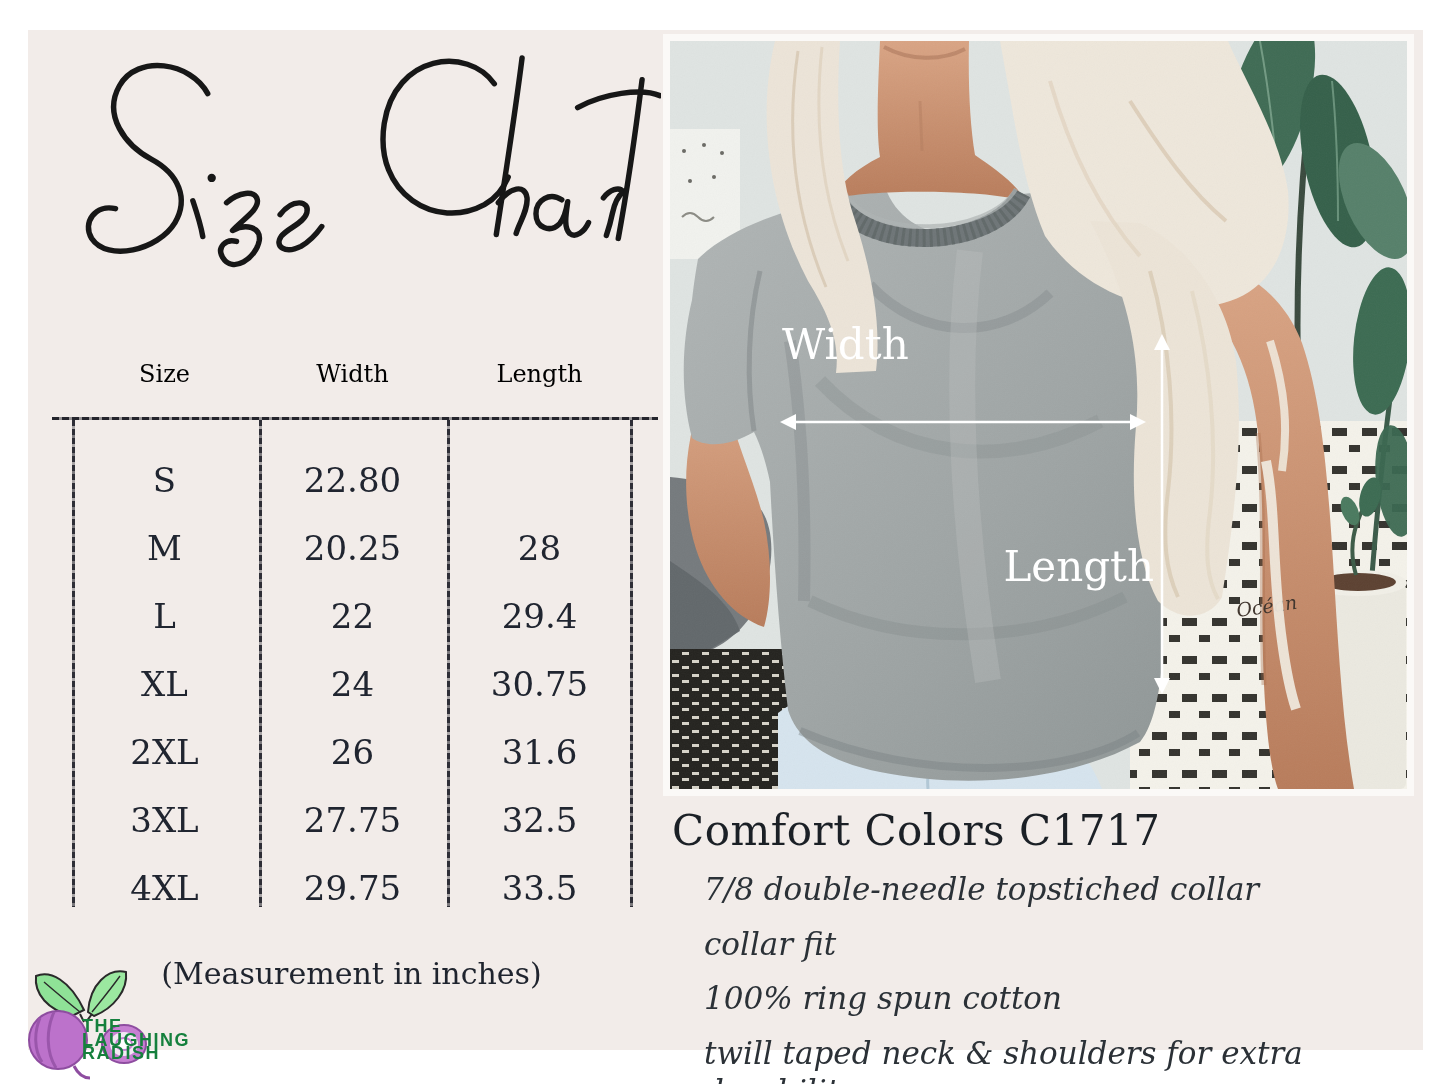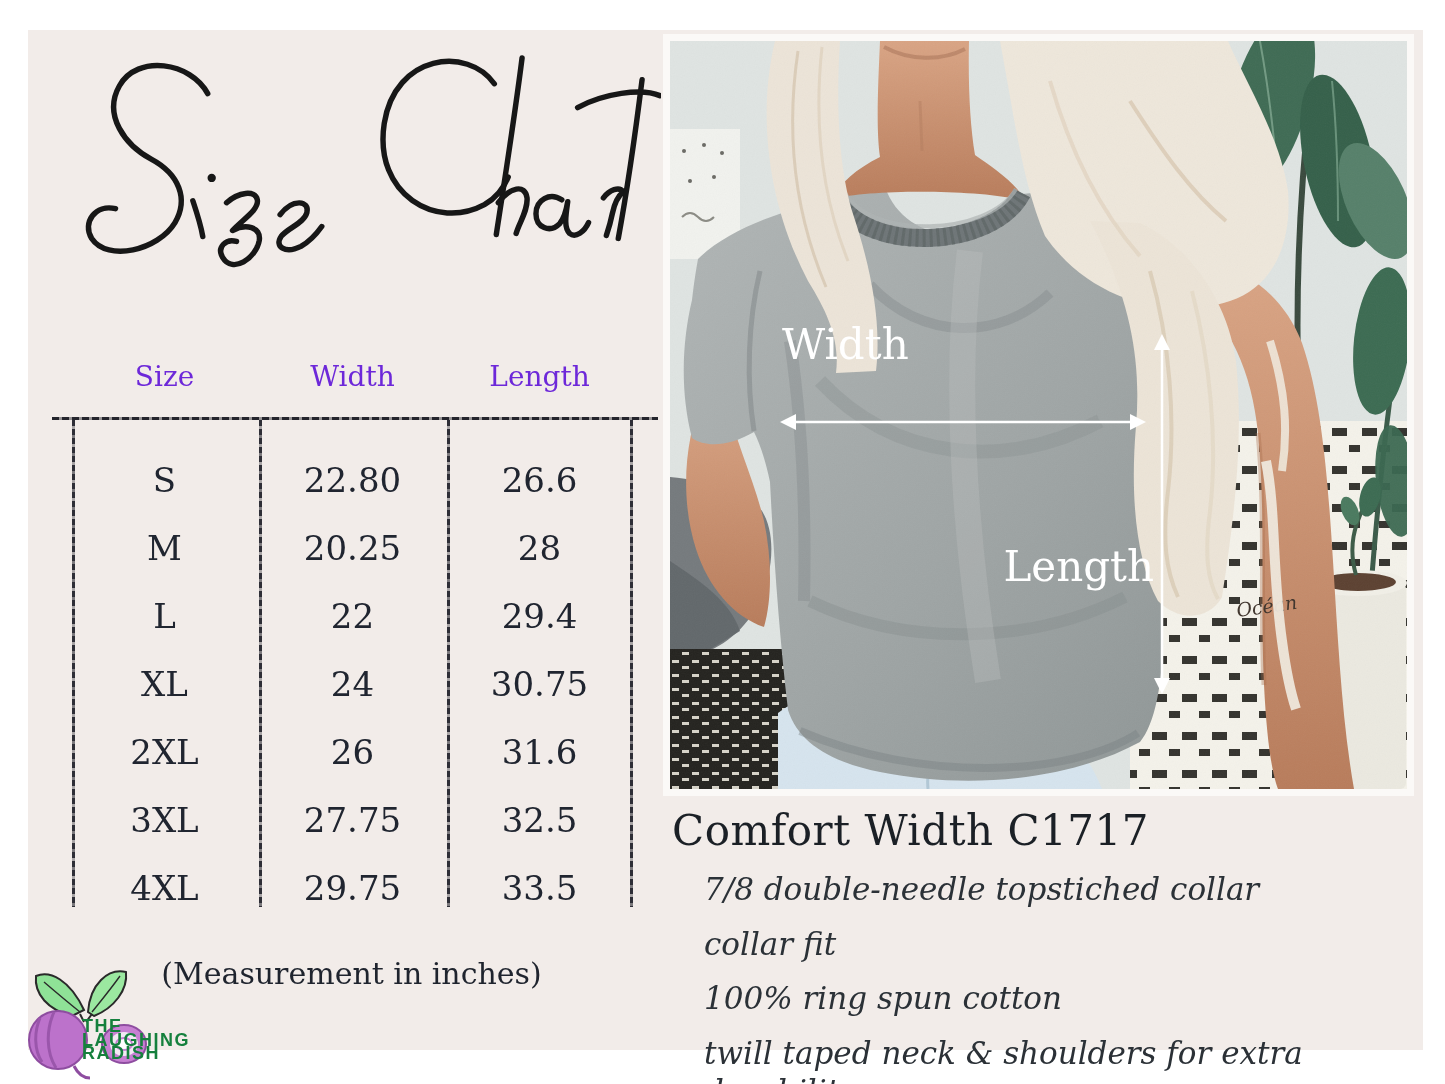--- a/index.html
+++ b/index.html
@@ -4,21 +4,21 @@
 <style>
   html,body{margin:0;padding:0;background:#ffffff;}
   .canvas{position:relative;width:1445px;height:1084px;background:#ffffff;overflow:hidden;
           font-family:"DejaVu Serif","Liberation Serif",serif;}
   .card{position:absolute;left:28px;top:30px;width:1395px;height:1020px;background:#f2ece9;}
 
   .script-title{position:absolute;left:18px;top:22px;width:615px;height:238px;}
   .sr{position:absolute;width:1px;height:1px;overflow:hidden;clip:rect(0 0 0 0);white-space:nowrap;}
 
   .thead{position:absolute;left:44px;top:330px;width:559px;display:grid;
-         grid-template-columns:185px 191px 183px;text-align:center;font-size:28px;color:#6d28d9;}
+         grid-template-columns:185px 191px 183px;text-align:center;font-size:24px;color:#000000;}
   .hline{position:absolute;left:24px;top:387px;width:606px;height:3px;
          background-image:repeating-linear-gradient(90deg,#24242c 0 7px,rgba(36,36,44,.45) 7px 10px);}
   .vline{position:absolute;top:390px;height:487px;width:3px;
          background-image:repeating-linear-gradient(180deg,#2e2e36 0 6px,rgba(46,46,54,.38) 6px 9px,#2e2e36 9px 15px,rgba(46,46,54,.6) 15px 18px);}
   .v1{left:44px;} .v2{left:231px;} .v3{left:419px;} .v4{left:602px;}
   .tbody{position:absolute;left:44px;top:416px;width:559px;}
   .trow{display:grid;grid-template-columns:185px 191px 183px;height:68px;align-items:center;
         text-align:center;font-size:34px;color:#202530;}
   .note{position:absolute;left:44px;top:926px;width:559px;text-align:center;font-size:30px;color:#1f242e;}
 
@@ -67,21 +67,20 @@
     <div class="hline"></div>
     <div class="vline v1"></div>
     <div class="vline v2"></div>
     <div class="vline v3"></div>
     <div class="vline v4"></div>
 
     <div class="tbody">
       <div class="trow">
         <span>S</span>
         <span>22.80</span>
-        <span>26.6</span>
       </div>
       <div class="trow">
         <span>M</span>
         <span>20.25</span>
         <span>28</span>
       </div>
       <div class="trow">
         <span>L</span>
         <span>22</span>
         <span>29.4</span>
@@ -275,21 +274,21 @@
           <g stroke="#ffffff" fill="#ffffff">
             <line x1="492" y1="305" x2="492" y2="641" stroke-width="2.5"></line>
             <polygon points="492,293 484,309 500,309" stroke="none"></polygon>
             <polygon points="492,653 484,637 500,637" stroke="none"></polygon>
           </g>
           <text x="484" y="540" text-anchor="end" font-size="42" fill="#ffffff" font-family="DejaVu Serif, serif">Length</text>
         </g>
       </svg>
     </div>
 
-    <div class="product-heading">Comfort Width C1717</div>
+    <div class="product-heading">Comfort Colors C1717</div>
     <div class="product-details">
       <p>7/8 double-needle topstiched collar</p>
       <p>collar fit</p>
       <p>100% ring spun cotton</p>
       <p>twill taped neck &amp; shoulders for extra durability</p>
     </div>
 
   </div>
 </div>
 

